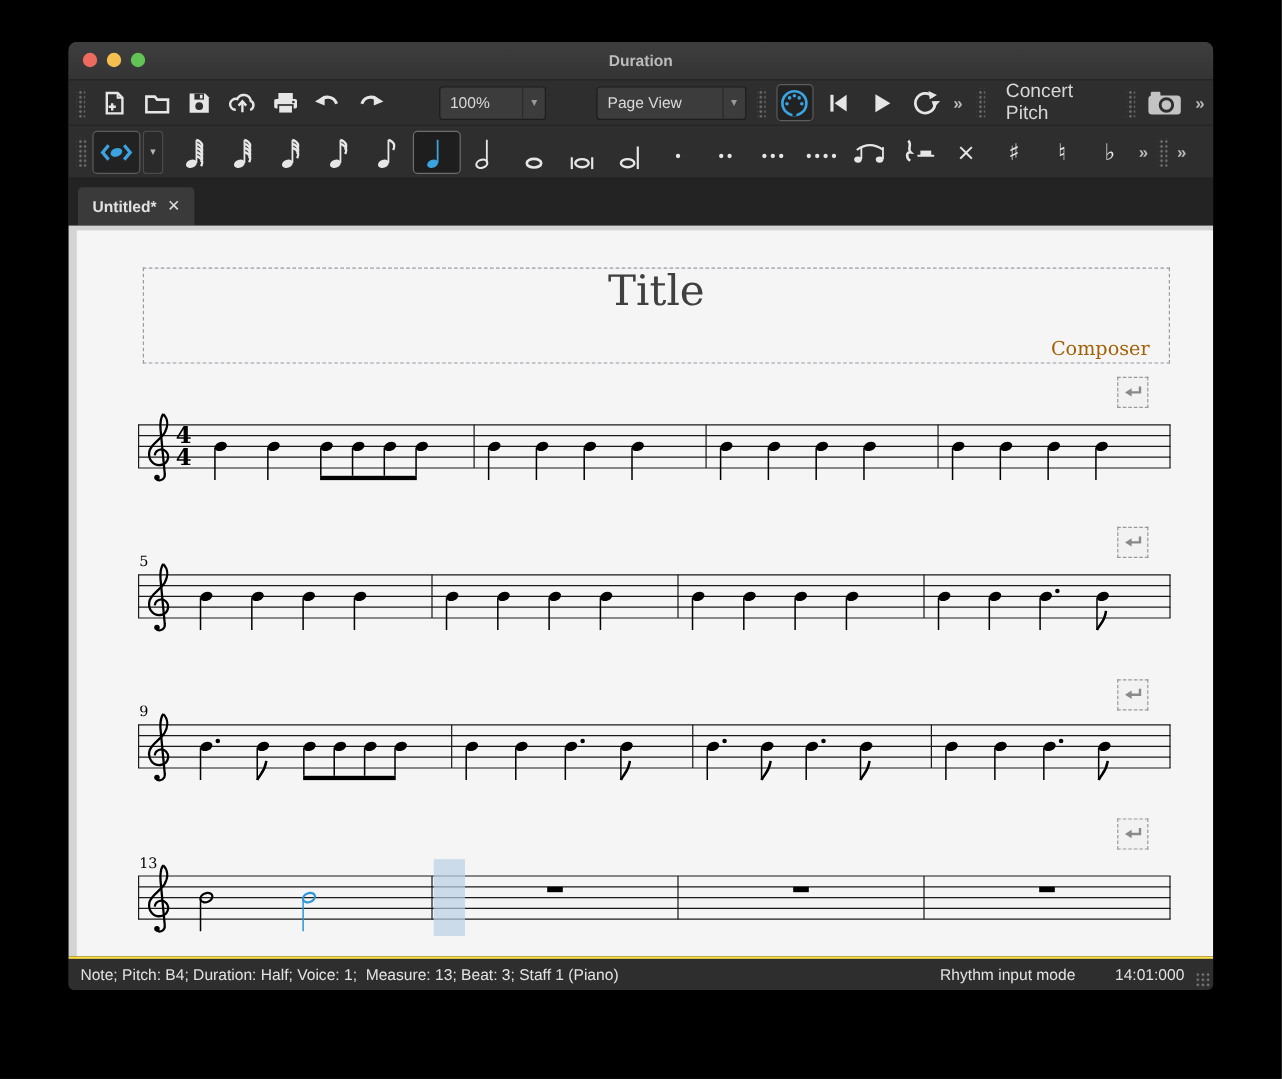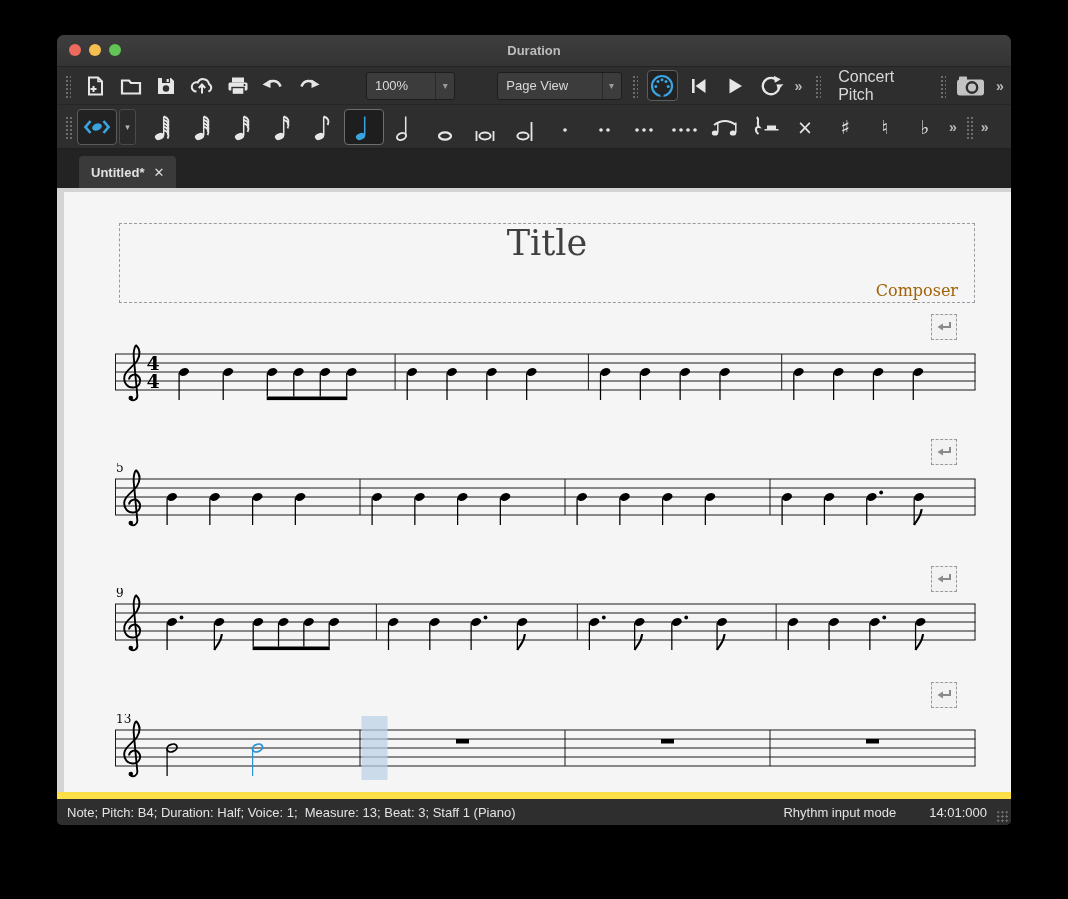--- a/index.html
+++ b/index.html
@@ -27,37 +27,37 @@
   .tb-glyph{color:#e8e8e8;font-size:19px;font-family:"DejaVu Sans",sans-serif;}
   .tb-select{height:26px;background:#3c3c3c;border:1px solid #1d1d1d;border-radius:3px;display:flex;
     align-items:center;color:#d9d9d9;font-size:13px;margin-left:36px;}
   .tb-select .val{padding:0 8px;flex:1;}
   .tb-select .arr{width:18px;height:100%;border-left:1px solid #2a2a2a;display:flex;align-items:center;
     justify-content:center;color:#9a9a9a;font-size:10px;}
   .tb-text-btn{color:#d8d8d8;font-size:16px;padding:0 8px;}
   .dd-btn{width:15px;height:34px;border:1px solid #4a4a4a;border-radius:3px;background:#2a2a2a;display:flex;
     align-items:center;justify-content:center;color:#b5b5b5;font-size:9px;margin-right:6px;}
   
-  #tabbar{height:39px;flex:0 0 39px;background:#232323;display:flex;align-items:flex-end;padding-left:22px;}
+  #tabbar{height:39px;flex:0 0 39px;background:#232323;display:flex;align-items:flex-end;padding-left:8px;}
   .tab{height:32px;background:#3a3a3a;border-radius:4px 4px 0 0;display:flex;align-items:center;
     padding:0 12px;gap:9px;color:#e2e2e2;font-size:13px;font-weight:bold;}
   .tab .close{font-size:13px;color:#dcdcdc;}
   
   #score-area{flex:1 1 auto;position:relative;background:#d4d4d4;overflow:hidden;}
   #page{position:absolute;left:7px;top:4px;right:0;bottom:0;background:#f5f5f5;}
   #title-frame{position:absolute;left:55px;top:31px;width:854px;height:78px;border:1px dashed #9a9aa2;}
   #score-title{position:absolute;top:-1px;width:100%;text-align:center;font-family:"DejaVu Serif","Liberation Serif",serif;
     font-size:35px;color:#404040;}
   #score-composer{position:absolute;right:16px;bottom:2px;font-family:"DejaVu Serif","Liberation Serif",serif;
     font-size:16px;color:#a16207;}
   .sysbreak{position:absolute;width:24px;height:24px;border:1px dashed #9a9a9a;background:rgba(240,240,240,.5);
     display:flex;align-items:center;justify-content:center;}
   .system{position:absolute;left:51px;width:862px;height:70px;}
   
-  #statusbar{height:26px;flex:0 0 26px;background:#2e2e2e;border-top:7px solid #fde047;display:flex;
+  #statusbar{height:26px;flex:0 0 26px;background:#2e2e2e;border-top:2px solid #fde047;display:flex;
     align-items:center;color:#e3e3e3;font-size:13px;padding:0 10px;position:relative;}
   #status-left{flex:1;white-space:pre;}
   #status-right{display:flex;gap:33px;margin-right:14px;}
   #grip{position:absolute;right:2px;bottom:2px;width:13px;height:13px;
     background-image:radial-gradient(#7a7a7a 1px,transparent 1.2px);background-size:4.3px 4.3px;}
   svg{display:block;}
 </style>
 </head>
 <body>
 

